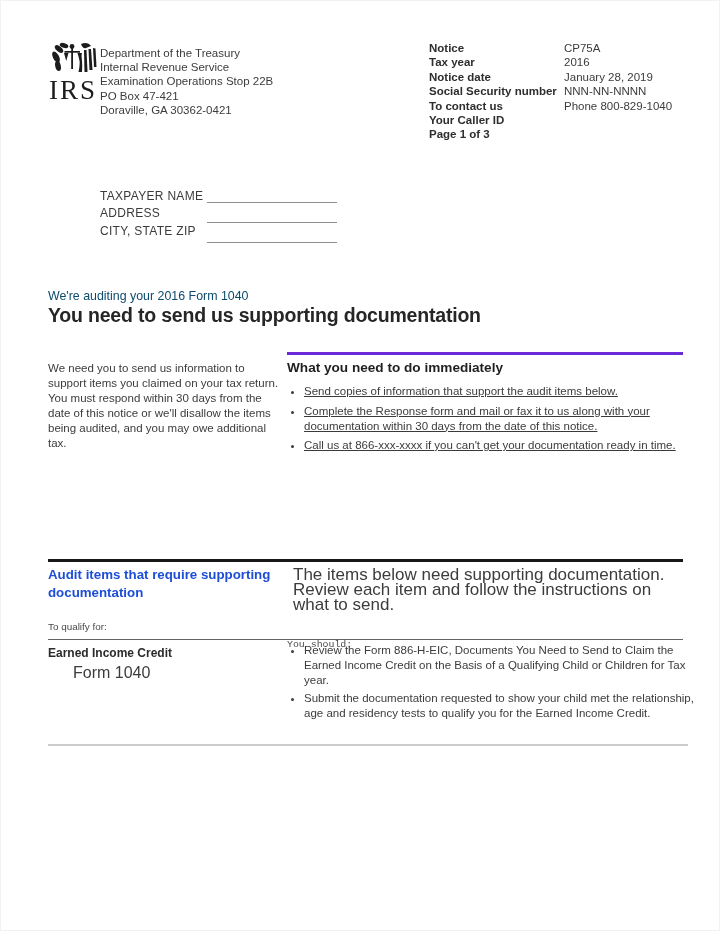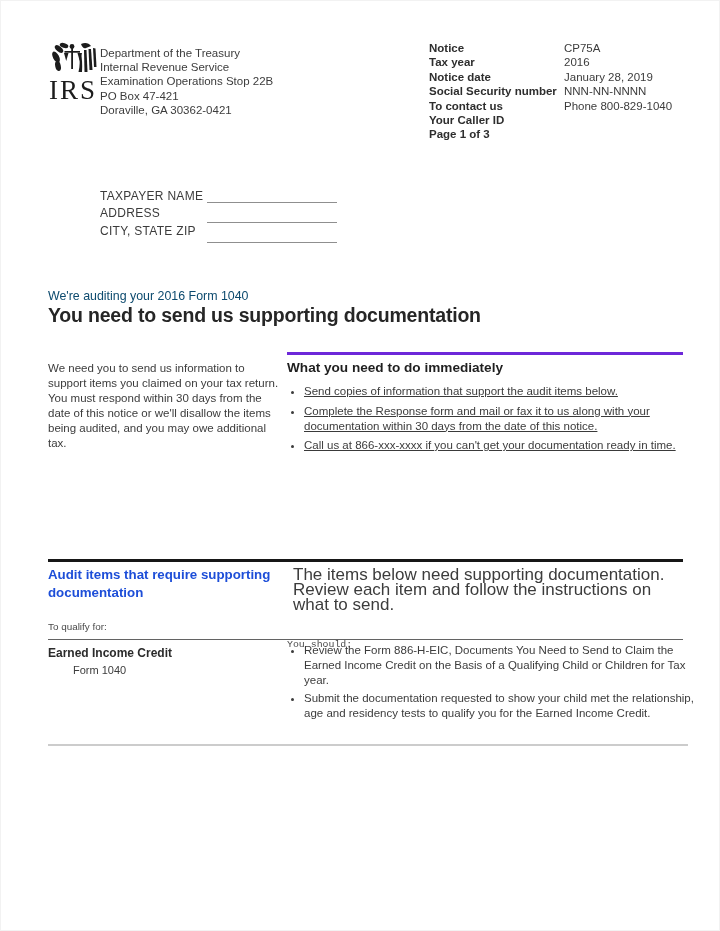--- a/index.html
+++ b/index.html
@@ -41,21 +41,21 @@
   .immediate ul{margin:9px 0 0 0;padding:0 0 0 17px;text-decoration:underline;}
   .immediate li{font-size:11.5px;line-height:14.8px;color:#3c3c3c;margin-bottom:5px;}
   
   .audit-topline{position:absolute;left:48px;top:559px;width:635px;height:3px;background:#171717;}
   .audit-heading{position:absolute;left:48px;top:566px;width:242px;font-size:13.3px;line-height:18px;font-weight:bold;color:#1d4ed8;}
   .audit-desc{position:absolute;left:293px;top:567px;width:392px;font-size:17px;line-height:15.2px;color:#3c3c3c;}
   .qualify-label{position:absolute;left:48px;top:621px;font-size:9.9px;color:#4a4a4a;}
   .should-label{position:absolute;left:287px;top:639px;font-size:9.9px;color:#4a4a4a;font-family:Liberation Mono, monospace;}
   .thin-line{position:absolute;left:48px;top:639px;width:635px;height:1px;background:#636363;}
   .item-name{position:absolute;left:48px;top:646px;font-size:12px;font-weight:bold;color:#2b2b2b;}
-  .item-form{position:absolute;left:48px;top:664px;font-size:11px;color:#3c3c3c;padding-left:25px;}
+  .item-form{position:absolute;left:48px;top:664px;font-size:16px;color:#3c3c3c;padding-left:25px;}
   .item-bullets{position:absolute;left:287px;top:643px;width:402px;margin:0;padding:0 0 0 17px;}
   .item-bullets li{font-size:11.5px;line-height:14.8px;color:#3c3c3c;margin-bottom:4px;}
   .bottom-line{position:absolute;left:48px;top:744px;width:640px;height:2px;background:#cccccc;}
 </style>
 </head>
 <body>
 
 <div class="page">
 
   <div class="logo">

